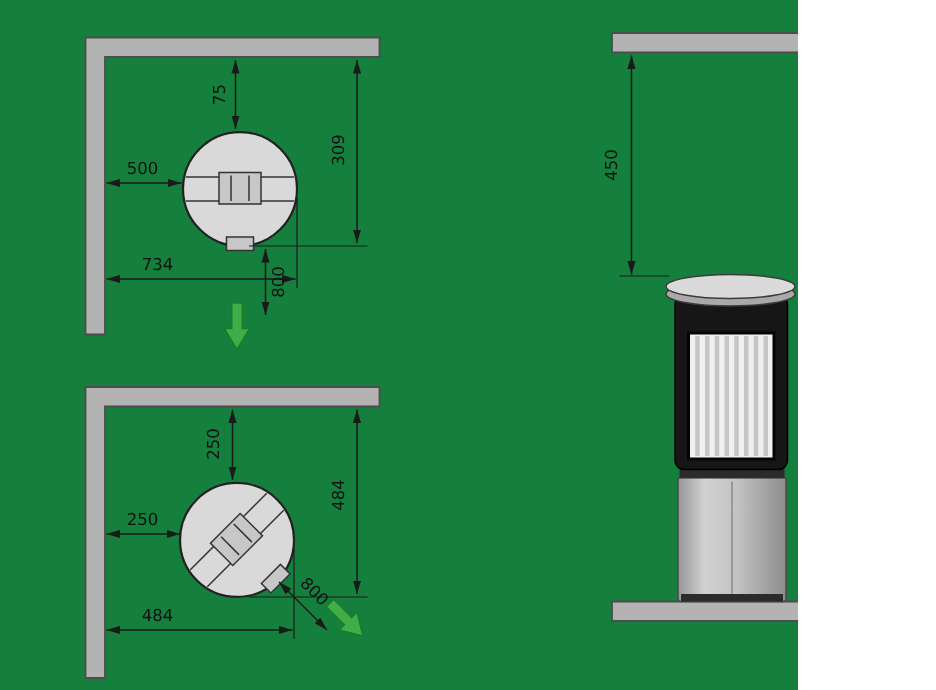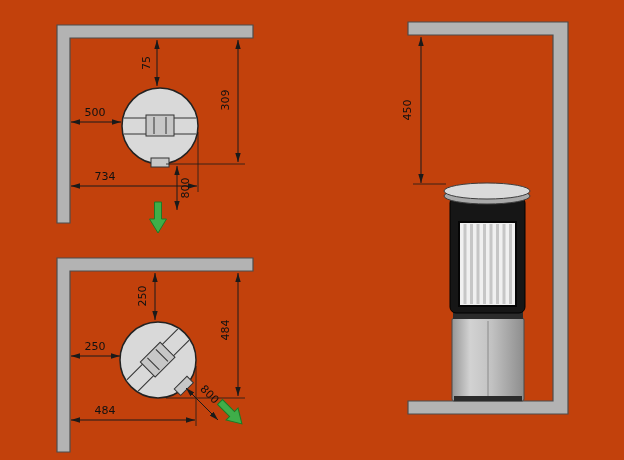--- a/index.html
+++ b/index.html
@@ -1,19 +1,19 @@
 <!DOCTYPE html>
 <html style="--wall: #b3b3b3; --wall-outline: #4d4d4d; --stove-top-view: #d9d9d9; --dimension: #1a1a1a; --arrow-green: #3fae49; --stove-body: #161616; --stove-base: #bdbdbd;"><head>
 <meta charset="utf-8">
 <style>
   html,body{margin:0;padding:0;background:#ffffff;}
   .canvas{
     position:relative;
-    width:624px;height:460px;
-    background:#c2410c;
+    width:532px;height:460px;
+    background:#15803d;
     font-family:"DejaVu Sans","Liberation Sans",sans-serif;
     overflow:hidden;
   }
   svg{display:block;}
   .wall{fill:var(--wall,#b3b3b3);stroke:var(--wall-outline,#4d4d4d);stroke-width:1.2;}
   .stove-outline{fill:var(--stove-top-view,#d9d9d9);stroke:#222;stroke-width:1.5;}
   .detail{fill:#c7c7c7;stroke:#333;stroke-width:1;}
   .detail-line{stroke:#333;stroke-width:1;fill:none;}
   .dim-line{stroke:var(--dimension,#1a1a1a);stroke-width:1;fill:none;}
   .ext-line{stroke:var(--dimension,#1a1a1a);stroke-width:0.8;fill:none;}

